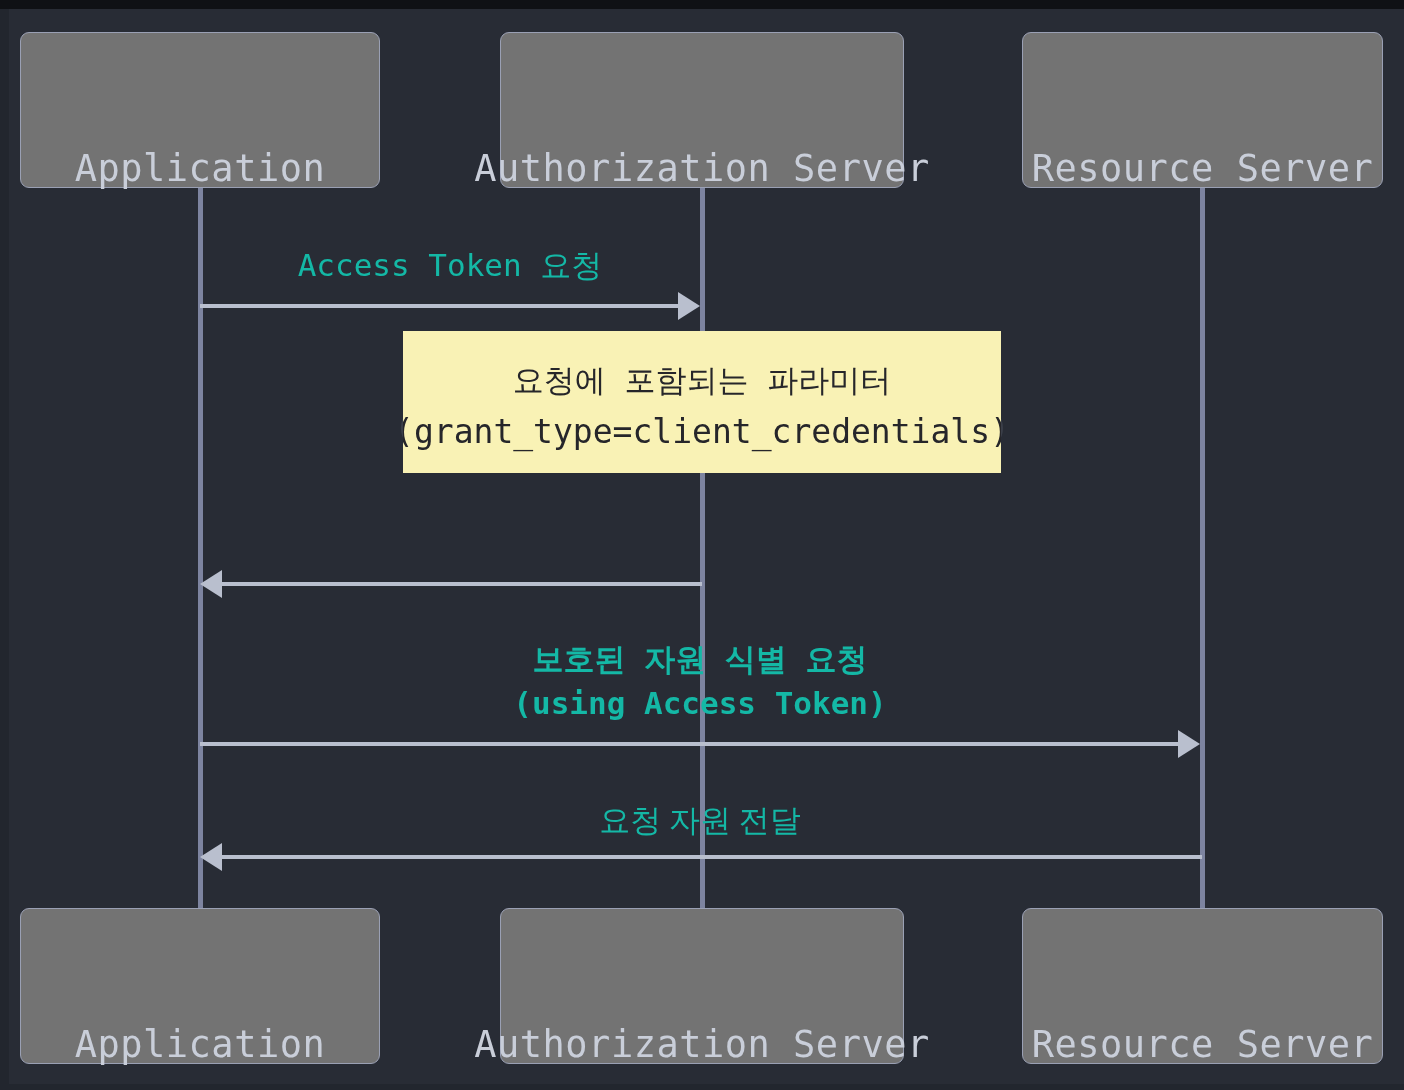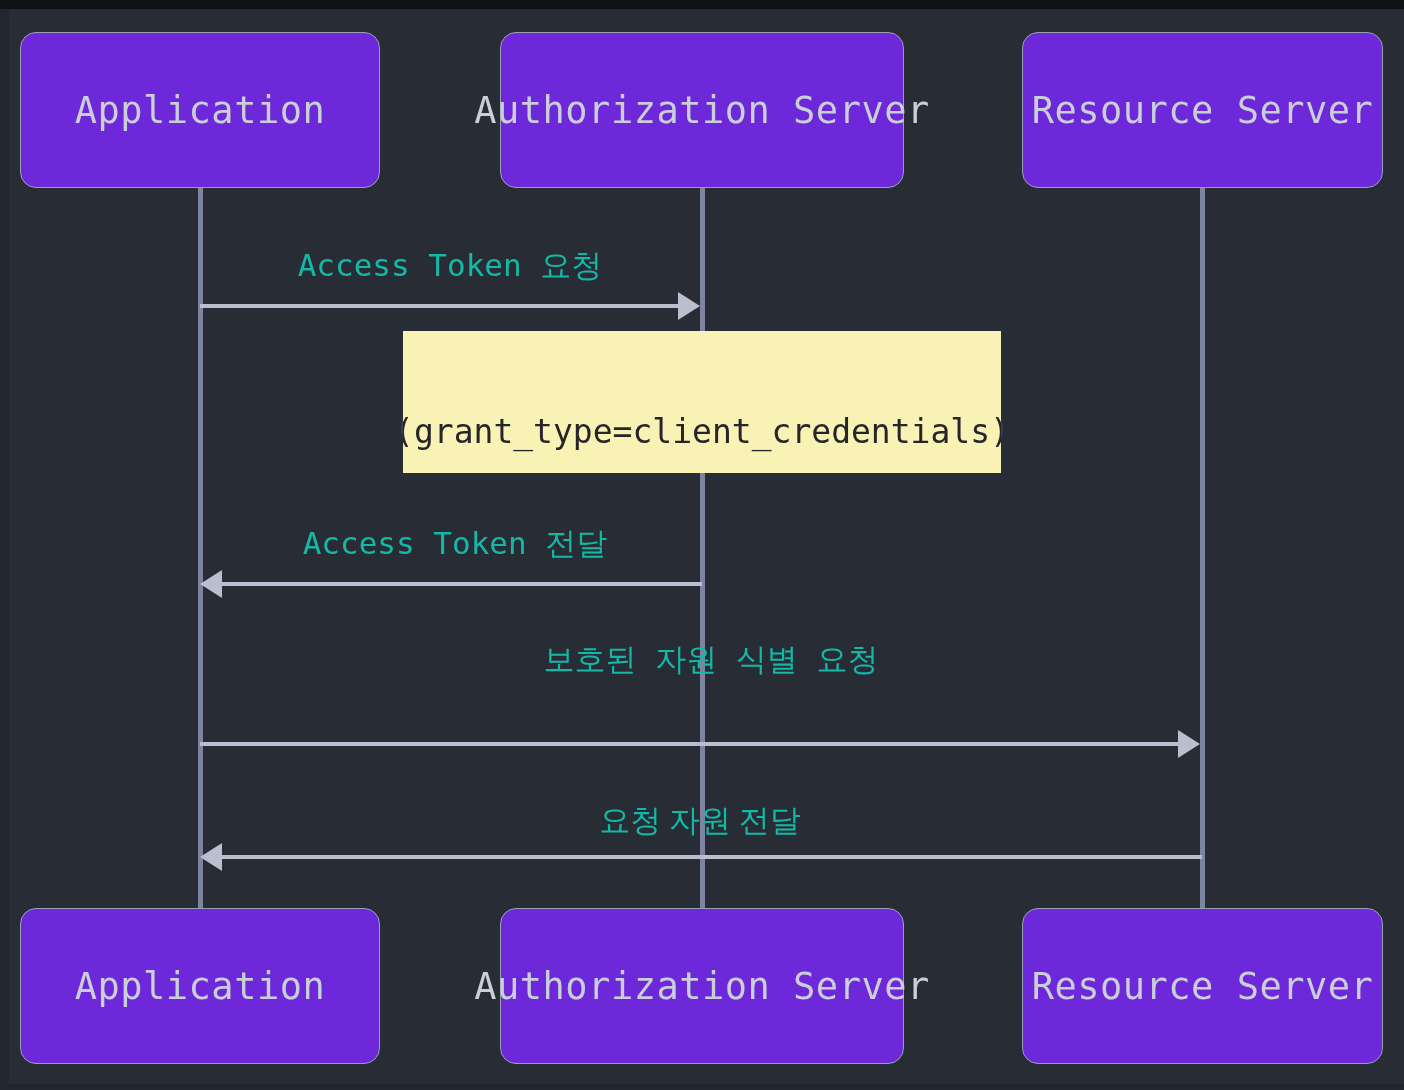--- a/index.html
+++ b/index.html
@@ -34,25 +34,25 @@
     position: absolute;
     left: 0; bottom: 0;
     width: 1404px; height: 6px;
     background: #22262e;
   }
 
   
   .actor-box {
     position: absolute;
     box-sizing: border-box;
-    background: #6d28d9;
+    background: #737373;
     border: 1.5px solid #9aa0b4;
-    border-radius: 16px;
+    border-radius: 9px;
     display: flex;
-    align-items: center;
+    align-items: flex-end;
     justify-content: center;
     z-index: 5;
   }
   .actor-label {
     color: #c9ced9;
     font-size: 37px;
     line-height: 1;
     letter-spacing: 0.5px;
     white-space: nowrap;
     font-family: "DejaVu Sans Mono", "Liberation Mono", monospace;
@@ -162,28 +162,28 @@
     <span class="actor-label">Resource Server</span>
   </div>
 
   <div class="msg-label" style="left:200px; top:243px; width:500px;">Access Token 요청</div>
   <div class="msg-line" style="left:200px; top:304px; width:480px;"></div>
   <div class="arrow-head arrow-right" style="left:678px; top:292px;"></div>
 
   <div class="note-under" style="left:302px; top:411px; width:800px;">(grant_type=client_credentials)</div>
 
   <div class="tooltip" style="left:403px; top:331px; width:598px; height:142px;">
+    <div class="tooltip-line tooltip-line-1">요청에 포함되는 파라미터</div>
     <div class="tooltip-line tooltip-line-2" style="left:-101px; width:800px; text-align:center;">(grant_type=client_credentials)</div>
   </div>
 
-  <div class="msg-label" style="left:205px; top:521px; width:500px;">Access Token 전달</div>
   <div class="msg-line" style="left:222px; top:582px; width:480px;"></div>
   <div class="arrow-head arrow-left" style="left:200px; top:570px;"></div>
 
-  <div class="msg-label" style="left:211px; top:637px; width:1000px;"><span>보호된 자원 식별 요청</span><br></div>
+  <div class="msg-label" style="left:200px; top:637px; width:1000px;font-weight:bold;"><span>보호된 자원 식별 요청</span><br><span>(using Access Token)</span></div>
   <div class="msg-line" style="left:200px; top:742px; width:980px;"></div>
   <div class="arrow-head arrow-right" style="left:1178px; top:730px;"></div>
 
   <div class="msg-label" style="left:200px; top:799px; width:1000px;font-family:Liberation Serif, serif;">요청 자원 전달</div>
   <div class="msg-line" style="left:222px; top:855px; width:980px;"></div>
   <div class="arrow-head arrow-left" style="left:200px; top:843px;"></div>
 
   <div class="actor-box" style="left:20px; top:908px; width:360px; height:156px;">
     <span class="actor-label">Application</span>
   </div>

